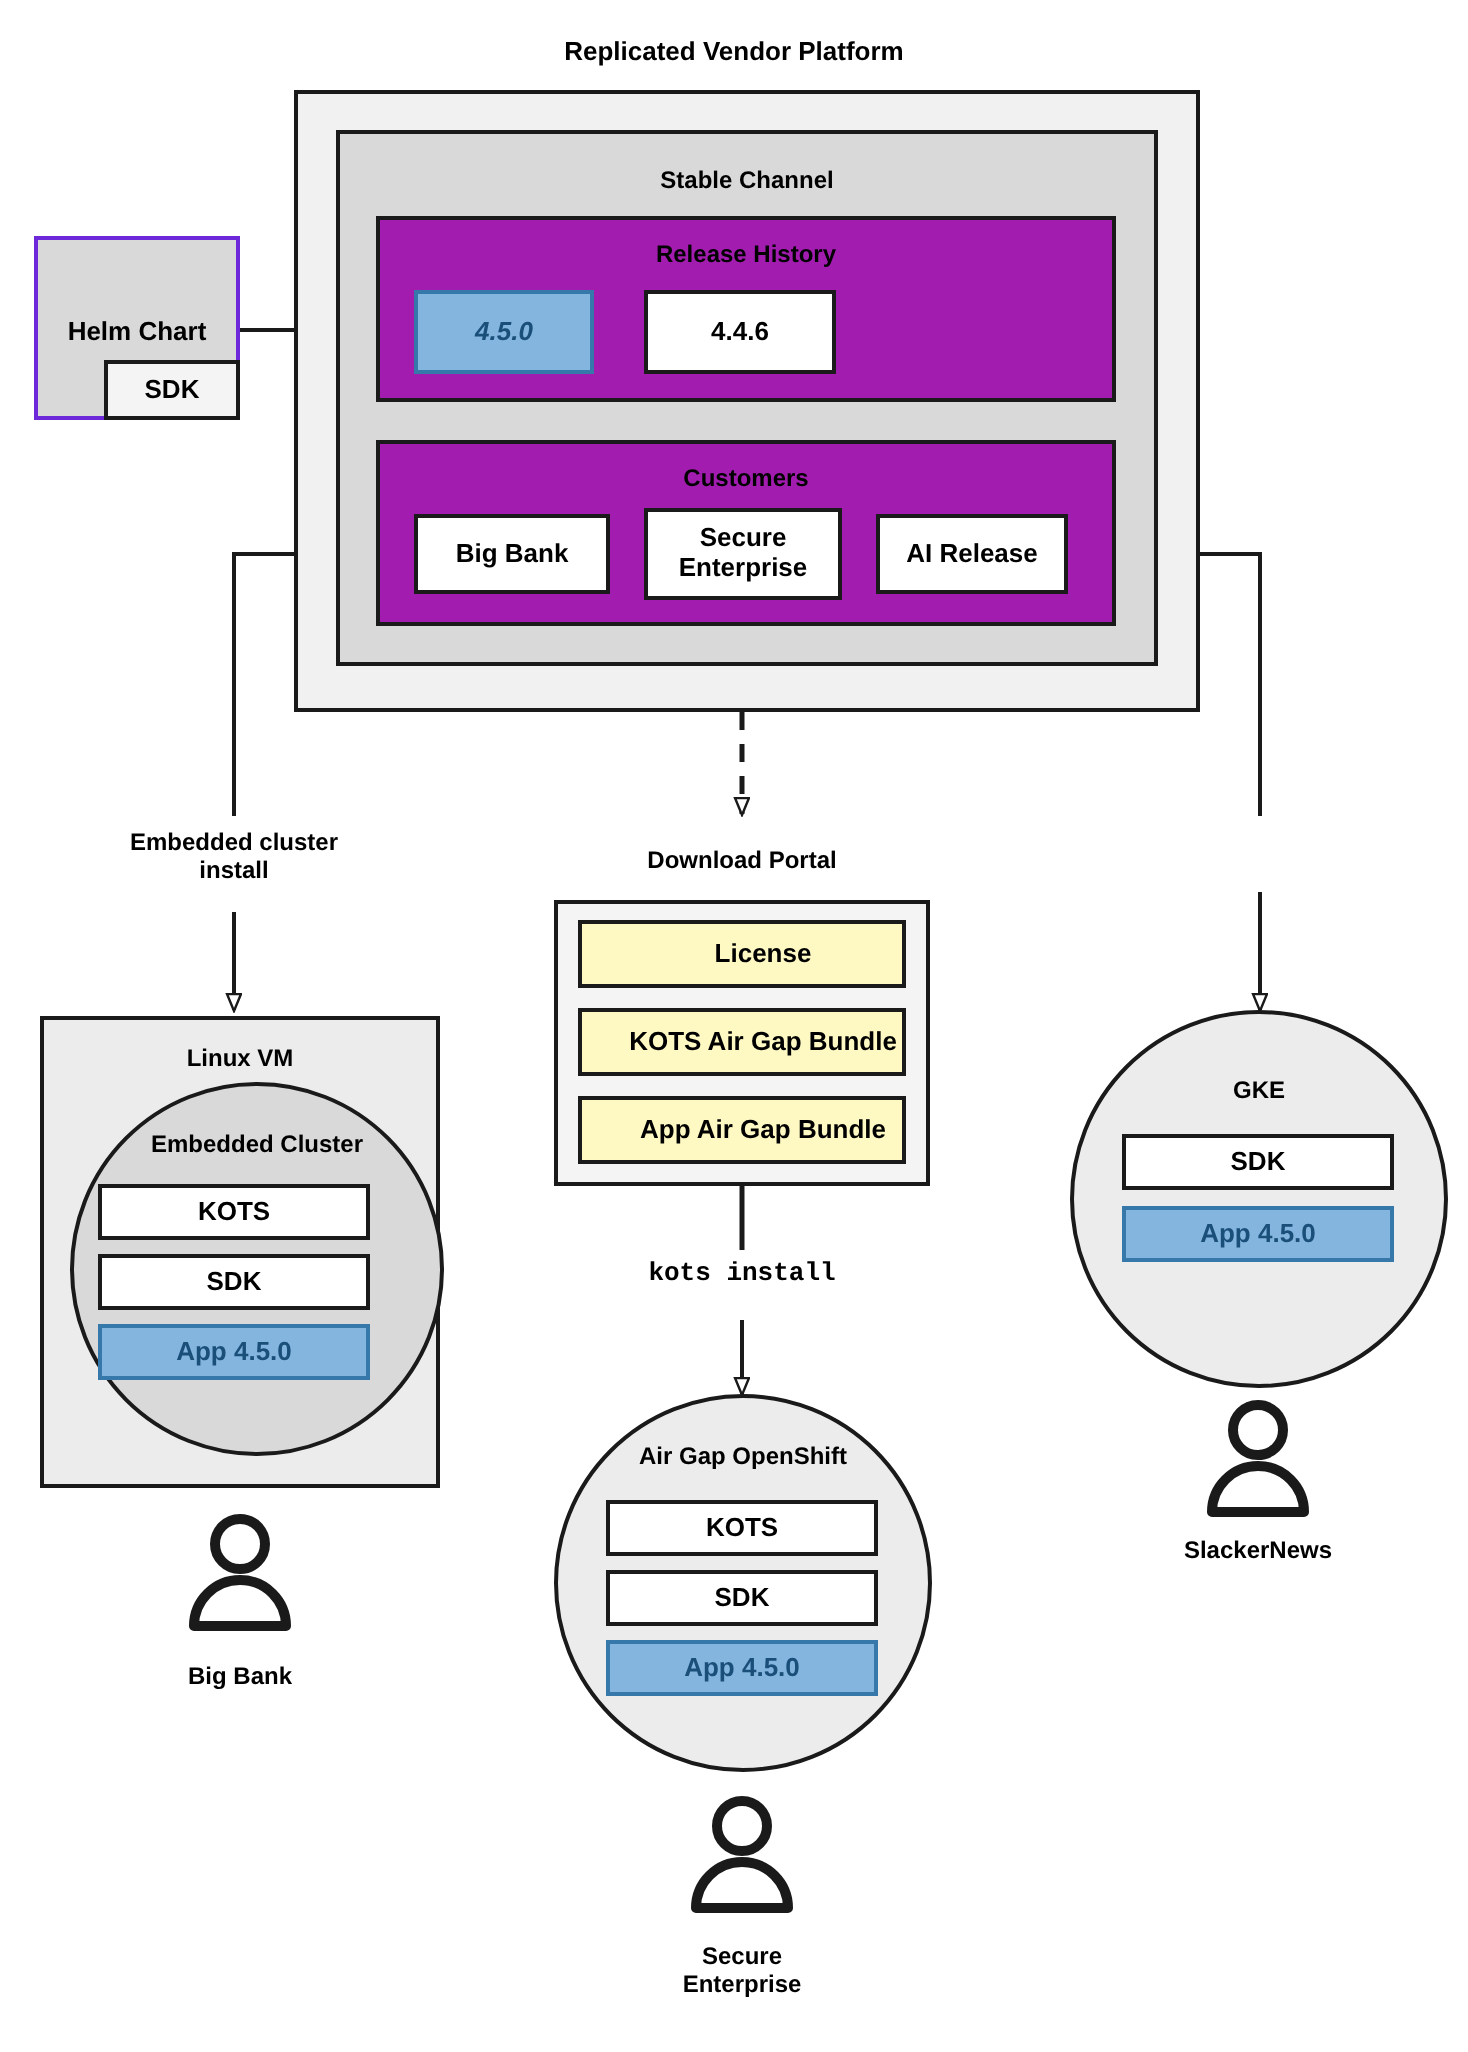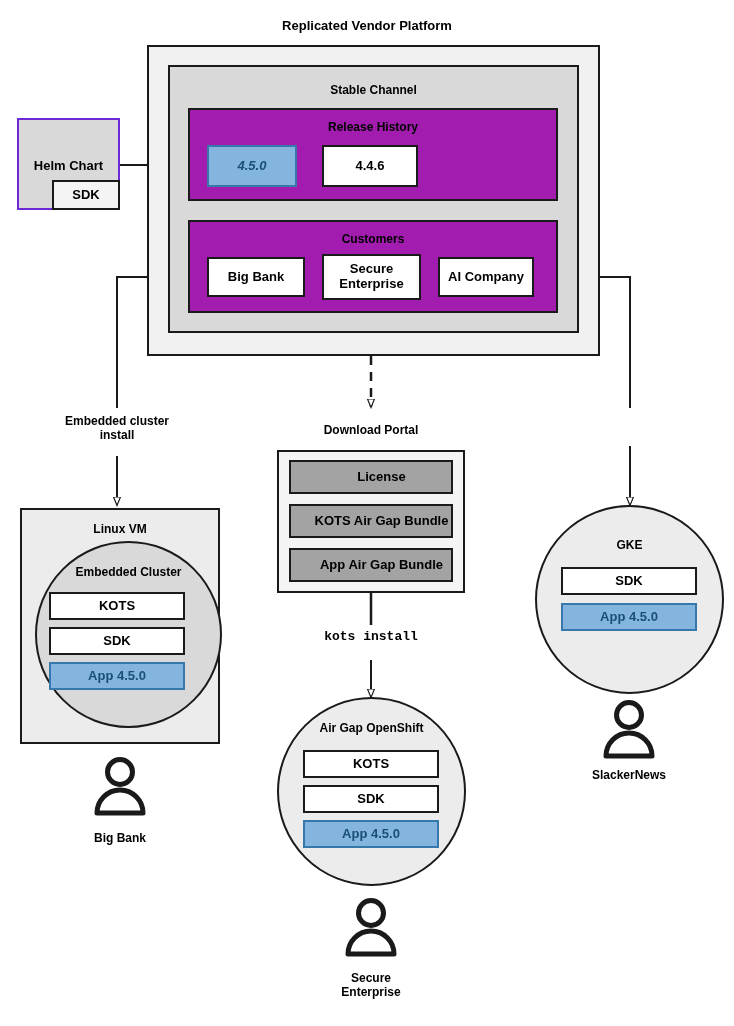--- a/index.html
+++ b/index.html
@@ -35,21 +35,21 @@
     left: 0; right: 0;
     text-align: center;
     font-weight: bold;
   }
 
   .platform      { background: #f1f1f1; border: 2px solid #1a1a1a; }
   .channel       { background: #d9d9d9; border: 2px solid #1a1a1a; }
   .group-dark    { background: #a21caf; border: 2px solid #1a1a1a; }
 
   .white-box     { background: #ffffff; border: 2px solid #1a1a1a; color:#000; }
-  .gray-box      { background: #a3a3a3; border: 2px solid #1a1a1a; color:#000;padding-left:21px; }
+  .gray-box      { background: #fef9c3; border: 2px solid #1a1a1a; color:#000;padding-left:21px; }
   .blue-box      { background: #84b5de; border: 2px solid #3778ab; color: #1a4f7a; }
 
   .helm-outer    { background: #d9d9d9; border: 2px solid #6d28d9; }
   .helm-sdk      { background: #f4f4f4; border: 2px solid #1a1a1a; }
 
   .vm-box        { background: #ececec; border: 2px solid #1a1a1a; }
   .circle        { border-radius: 50%; background: #ececec; border: 2.5px solid #1a1a1a; }
   .circle-inner-gray { border-radius: 50%; background: #d9d9d9; border: 2.5px solid #1a1a1a; }
 
   .label {
@@ -125,21 +125,21 @@
     <div class="box-title t12" style="top:10px;">Release History</div>
   </div>
   <div class="abs box blue-box t13" style="left:207px; top:145px; width:90px; height:42px;font-style:italic;">4.5.0</div>
   <div class="abs box white-box t13" style="left:322px; top:145px; width:96px; height:42px;">4.4.6</div>
 
   <div class="abs group-dark" style="left:188px; top:220px; width:370px; height:93px;">
     <div class="box-title t12" style="top:10px;">Customers</div>
   </div>
   <div class="abs box white-box t13" style="left:207px; top:257px; width:98px; height:40px;">Big Bank</div>
   <div class="abs box white-box t13" style="left:322px; top:254px; width:99px; height:46px;">Secure Enterprise</div>
-  <div class="abs box white-box t13" style="left:438px; top:257px; width:96px; height:40px;">AI Company</div>
+  <div class="abs box white-box t13" style="left:438px; top:257px; width:96px; height:40px;">AI Release</div>
 
   <div class="abs helm-outer" style="left:17px; top:118px; width:103px; height:92px;">
     <div class="box-title t13" style="top:38px;">Helm Chart</div>
   </div>
   <div class="abs box helm-sdk t13" style="left:52px; top:180px; width:68px; height:30px;">SDK</div>
 
   <div class="abs label t12" style="left:37px; top:414px; width:160px;">
     <div>Embedded cluster</div>
     <div>install</div>
   </div>

